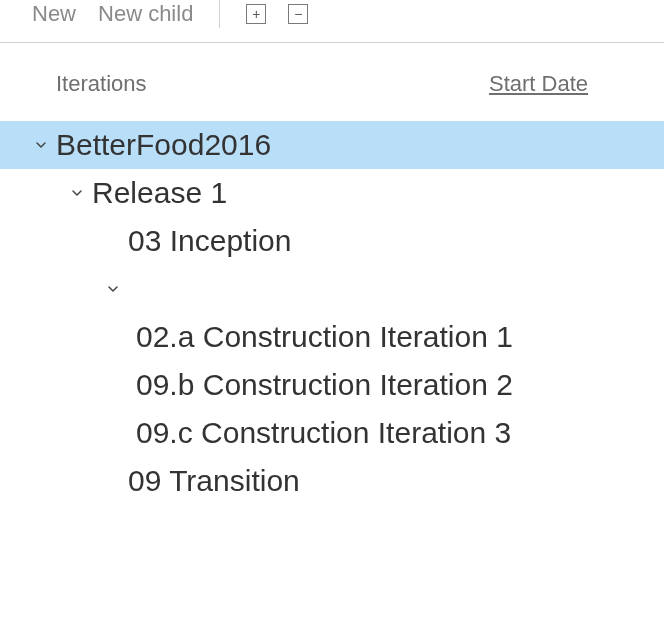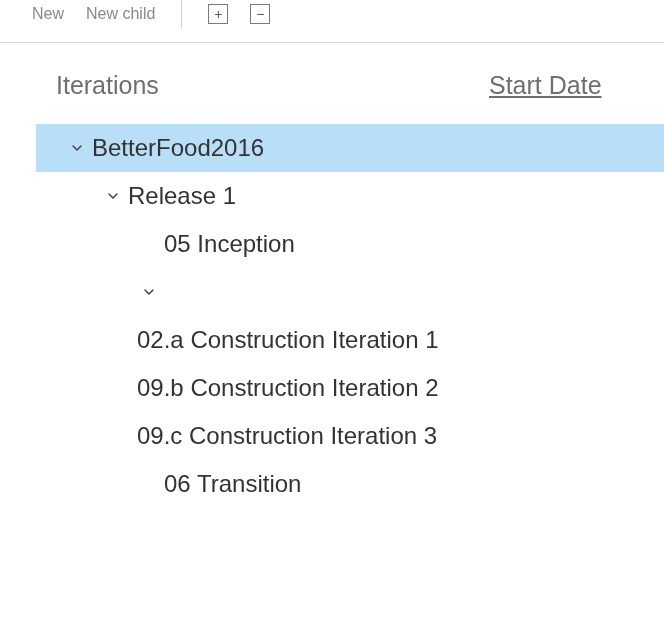--- a/index.html
+++ b/index.html
@@ -16,21 +16,21 @@
       align-items: center;
       padding: 0 32px 6px 32px;
       gap: 22px;
       color: #9b9b9b;
       font-size: 22px;
       position: relative;
     }
     .toolbar-btn {
       background: none;
       border: none;
-      font-size: 16px;
+      font-size: 22px;
       color: #8a8a8a;
       cursor: default;
       padding: 0;
       font-family: inherit;
     }
     .toolbar-divider {
       width: 1px;
       height: 28px;
       background: #cfcfcf;
       margin: 0 4px;
@@ -54,48 +54,48 @@
       display: inline-flex;
     }
     .toolbar-sep-line {
       border: none;
       border-top: 1.5px solid #d2d2d2;
       margin-top: 8px;
     }
     .header-row {
       display: flex;
       align-items: center;
-      font-size: 25px;
+      font-size: 22px;
       color: #6f6f6f;
       padding: 28px 0 24px 0;
     }
     .col-iterations { padding-left: 56px; flex: 1; }
     .col-startdate { padding-right: 36px; width: 175px; text-align: left; text-decoration: underline; }
-    .tree { font-size: 24px; color: #333; margin-left: 36px; }
+    .tree { font-size: 30px; color: #333; }
     .tree-row {
       display: flex;
       align-items: center;
       height: 48px;
       cursor: default;
     }
     .tree-row.selected { background: #b9def8; }
     .caret {
       display: inline-flex;
       width: 18px;
       height: 18px;
       align-items: center;
       justify-content: center;
       margin-right: 6px;
     }
     .caret svg { width: 12px; height: 12px; }
     .caret-placeholder { display:inline-block; width:24px; }
     .indent-0 { padding-left: 32px; }
     .indent-1 { padding-left: 68px; align-items: center; }
     .indent-2 { padding-left: 104px; }
-    .indent-3 { padding-left: 77px; }
+    .indent-3 { padding-left: 112px; }
     .tree-row span.label { line-height: 1; }
   </style>
 </head>
 <body>
 
 <div class="toolbar">
   <button class="toolbar-btn">New</button>
   <button class="toolbar-btn">New child</button>
   <span class="toolbar-divider"></span>
   <button class="icon-btn">
@@ -127,21 +127,21 @@
     <span class="caret">
       <svg viewBox="0 0 12 12">
           <path d="M2 4 L6 8 L10 4" stroke="#444" stroke-width="1.5" fill="none" stroke-linecap="round" stroke-linejoin="round"></path>
         </svg>
     </span>
     <span class="label">Release 1</span>
   </div>
 
   <div class="tree-row indent-2">
     <span class="caret-placeholder"></span>
-    <span class="label">05 Inception</span>
+    <span class="label">03 Inception</span>
   </div>
 
   <div class="tree-row indent-2">
     <span class="caret">
       <svg viewBox="0 0 12 12">
           <path d="M2 4 L6 8 L10 4" stroke="#444" stroke-width="1.5" fill="none" stroke-linecap="round" stroke-linejoin="round"></path>
         </svg>
     </span>
   </div>
 
@@ -155,16 +155,16 @@
     <span class="label">09.b Construction Iteration 2</span>
   </div>
 
   <div class="tree-row indent-3">
     <span class="caret-placeholder"></span>
     <span class="label">09.c Construction Iteration 3</span>
   </div>
 
   <div class="tree-row indent-2">
     <span class="caret-placeholder"></span>
-    <span class="label">06 Transition</span>
+    <span class="label">09 Transition</span>
   </div>
 
 </div>
 
 </body></html>

